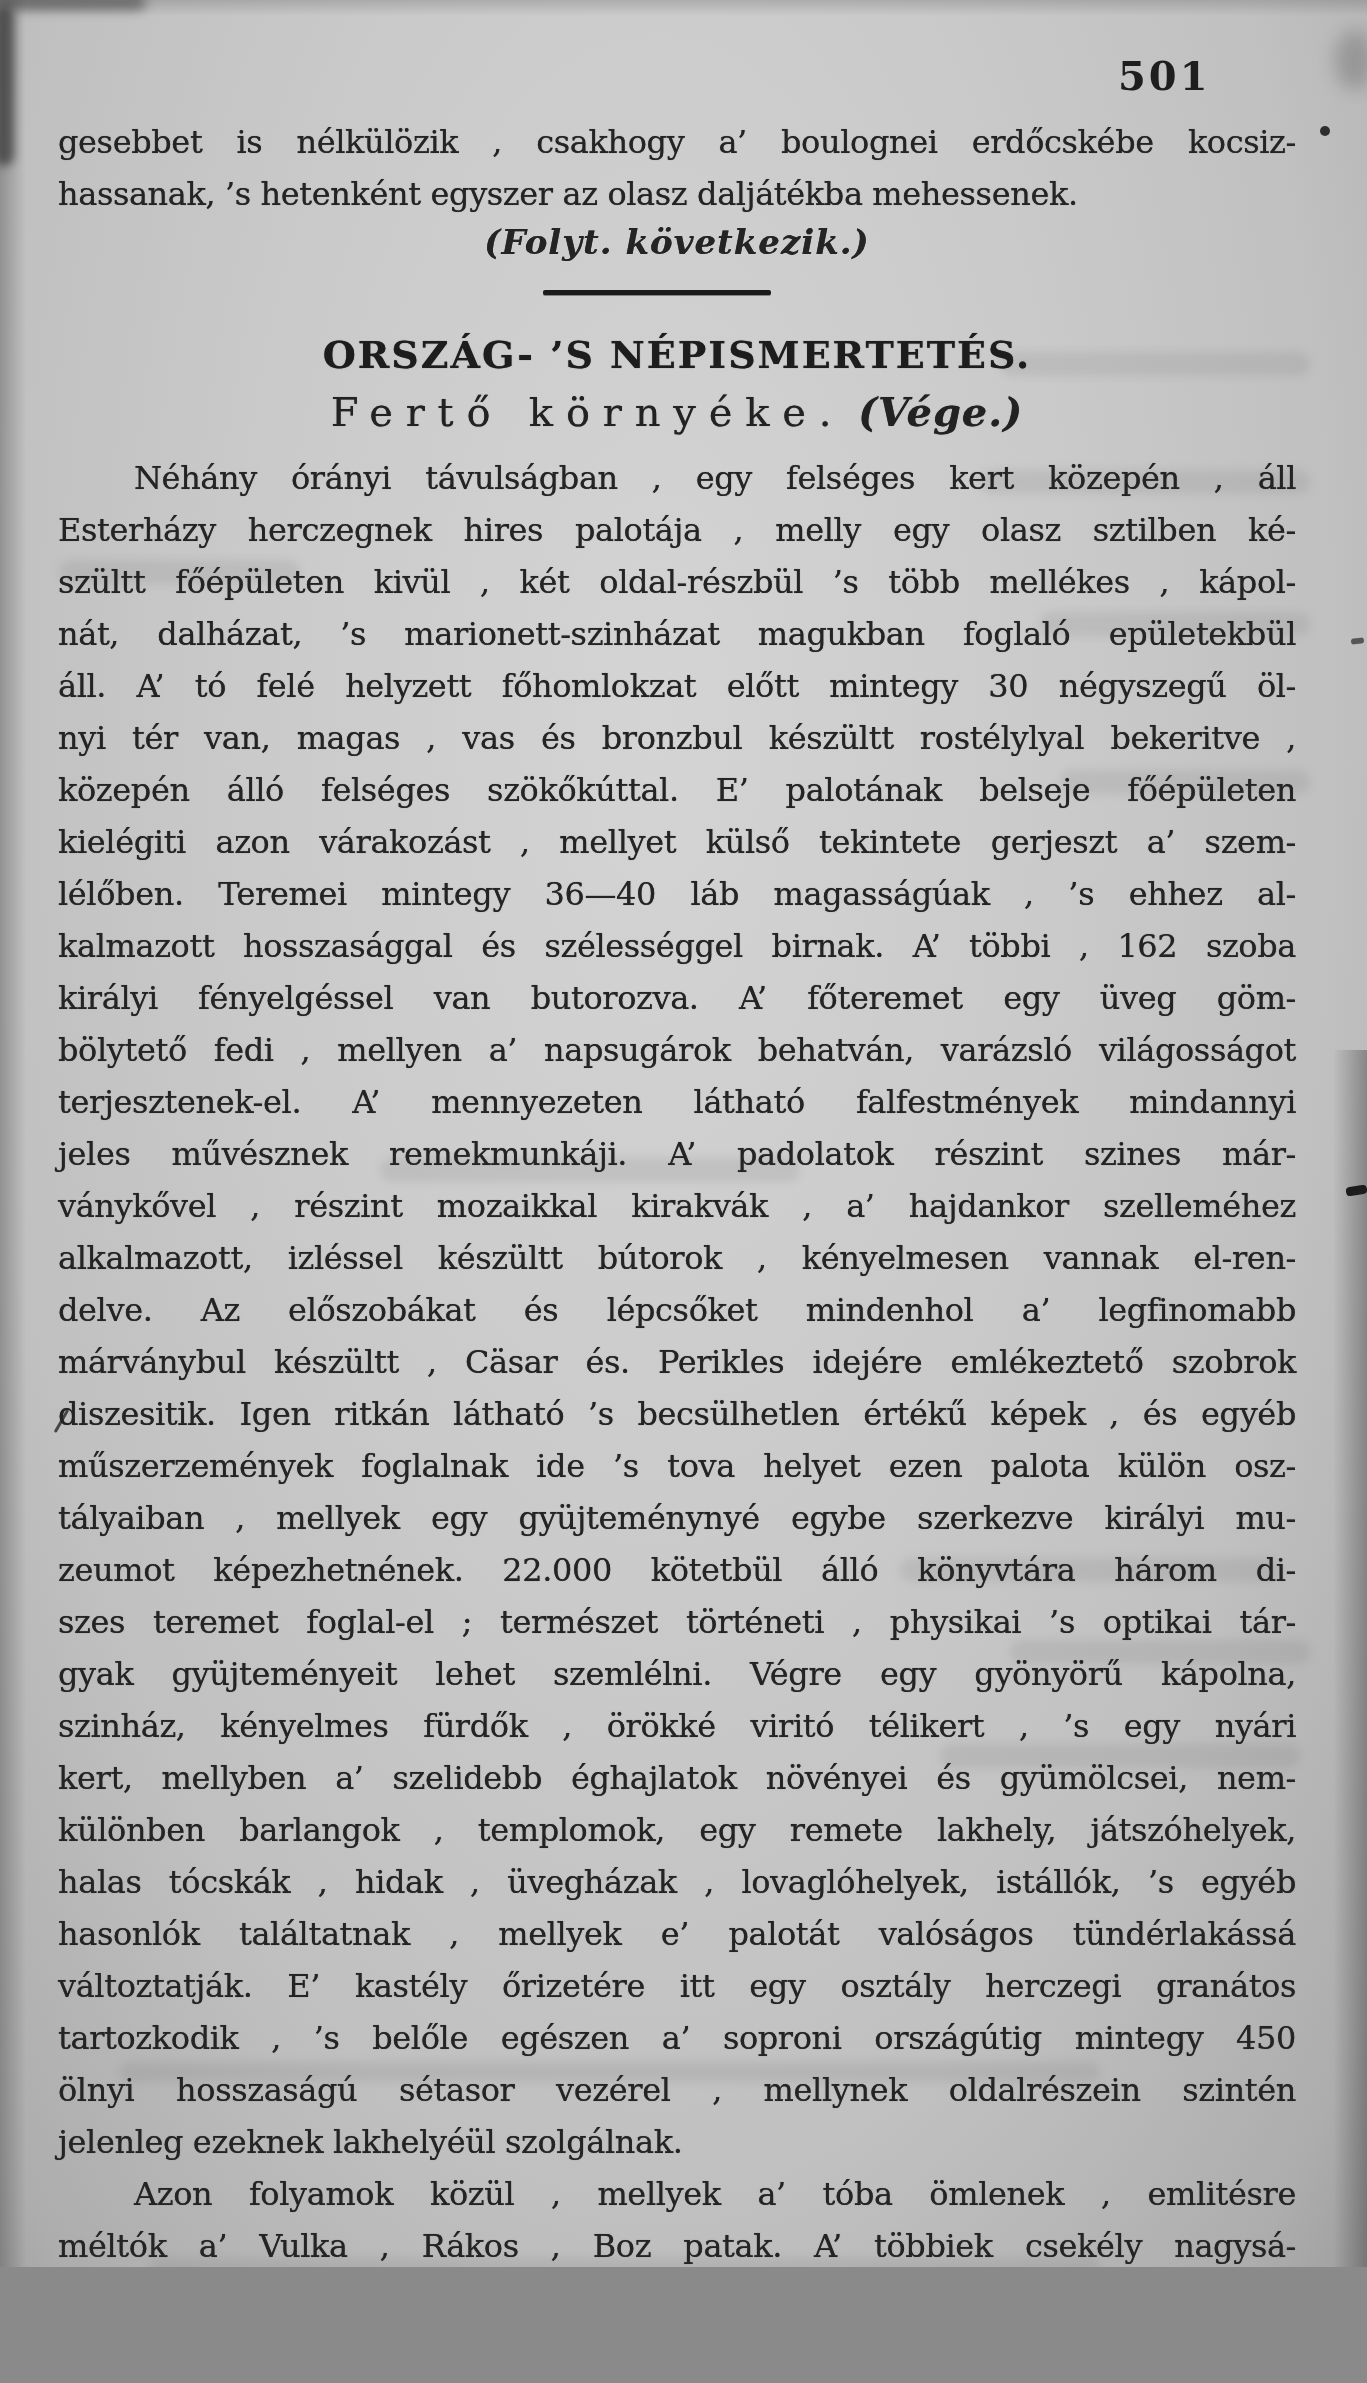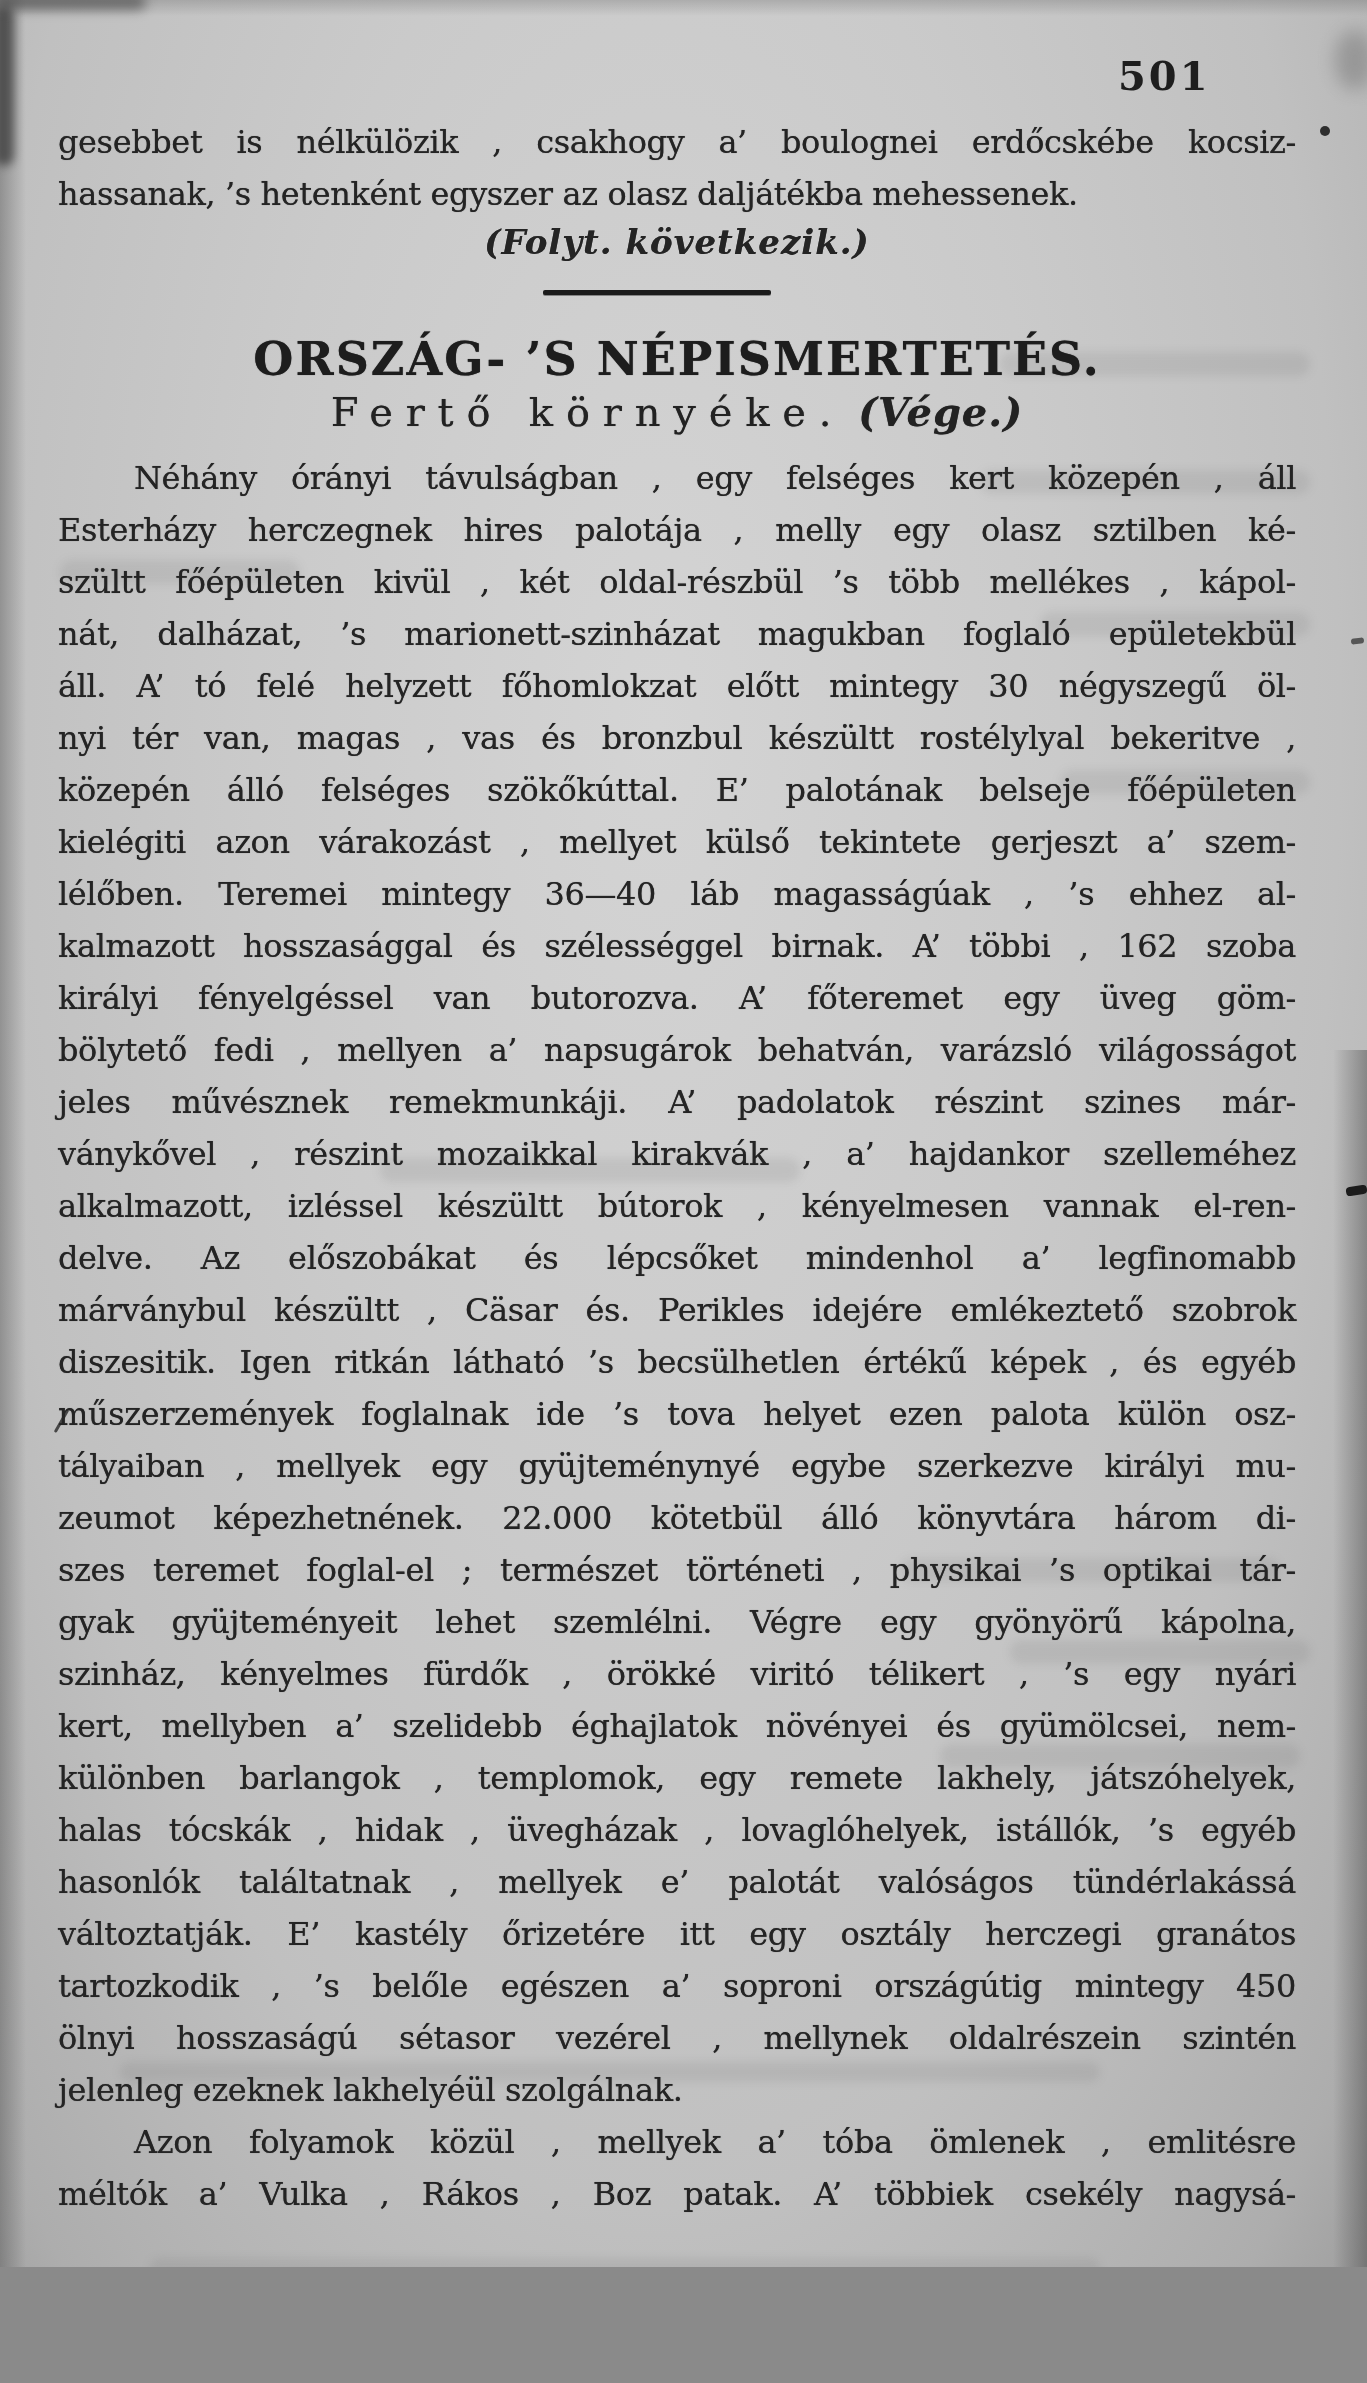--- a/index.html
+++ b/index.html
@@ -45,21 +45,21 @@
   .block { position:absolute; left:0; width:100%; }
   .tline { font-size:32px; line-height:52px; letter-spacing:-0.4px;
            text-align:justify; text-align-last:justify;
            text-shadow:0 0 0.7px rgba(30,30,30,.75); white-space:normal; }
   .tline.ragged { text-align:left; text-align-last:left; }
   .tline.indent { text-indent:76px; }
   .note { top:222px; text-align:center; font-style:italic; font-size:34px; font-weight:700;
           letter-spacing:1px; text-shadow:0 0 0.6px rgba(30,30,30,.7); }
   .rule { position:absolute; top:290px; left:485px; width:228px; height:5px;
           background:#1b1b1b; border-radius:2px; box-shadow:0 1px 0 rgba(20,20,20,.4); }
-  .heading { top:332px; text-align:center; font-size:46px; font-weight:700;
+  .heading { top:332px; text-align:center; font-size:38px; font-weight:700;
              letter-spacing:2px; color:#1d1d1d;
              text-shadow:0 0 0.8px rgba(20,20,20,.8); }
   .subheading { top:388px; text-align:center; font-size:40px; color:#222;
                 text-shadow:0 0 0.7px rgba(30,30,30,.75); }
   .subheading .spaced { letter-spacing:0.32em; }
   .subheading .vege { font-style:italic; font-weight:700; letter-spacing:1px; margin-left:14px; }
   .intro { top:116px; }
   .body  { top:452px; }
 </style>
 </head>
@@ -118,20 +118,21 @@
         <div class="tline">szültt főépületen kivül , két oldal-részbül ’s több mellékes , kápol-</div>
         <div class="tline">nát, dalházat, ’s marionett-szinházat magukban foglaló epületekbül</div>
         <div class="tline">áll. A’ tó felé helyzett főhomlokzat előtt mintegy 30 négyszegű öl-</div>
         <div class="tline">nyi tér van, magas , vas és bronzbul készültt rostélylyal bekeritve ,</div>
         <div class="tline">közepén álló felséges szökőkúttal. E’ palotának belseje főépületen</div>
         <div class="tline">kielégiti azon várakozást , mellyet külső tekintete gerjeszt a’ szem-</div>
         <div class="tline">lélőben. Teremei mintegy 36—40 láb magasságúak , ’s ehhez al-</div>
         <div class="tline">kalmazott hosszasággal és szélességgel birnak. A’ többi , 162 szoba</div>
         <div class="tline">királyi fényelgéssel van butorozva. A’ főteremet egy üveg göm-</div>
         <div class="tline">bölytető fedi , mellyen a’ napsugárok behatván, varázsló világosságot</div>
+        <div class="tline">terjesztenek-el. A’ mennyezeten látható falfestmények mindannyi</div>
         <div class="tline">jeles művésznek remekmunkáji. A’ padolatok részint szines már-</div>
         <div class="tline">ványkővel , részint mozaikkal kirakvák , a’ hajdankor szelleméhez</div>
         <div class="tline">alkalmazott, izléssel készültt bútorok , kényelmesen vannak el-ren-</div>
         <div class="tline">delve. Az előszobákat és lépcsőket mindenhol a’ legfinomabb</div>
         <div class="tline">márványbul készültt , Cäsar és. Perikles idejére emlékeztető szobrok</div>
         <div class="tline">diszesitik. Igen ritkán látható ’s becsülhetlen értékű képek , és egyéb</div>
         <div class="tline">műszerzemények foglalnak ide ’s tova helyet ezen palota külön osz-</div>
         <div class="tline">tályaiban , mellyek egy gyüjteménynyé egybe szerkezve királyi mu-</div>
         <div class="tline">zeumot képezhetnének. 22.000 kötetbül álló könyvtára három di-</div>
         <div class="tline">szes teremet foglal-el ; természet történeti , physikai ’s optikai tár-</div>

